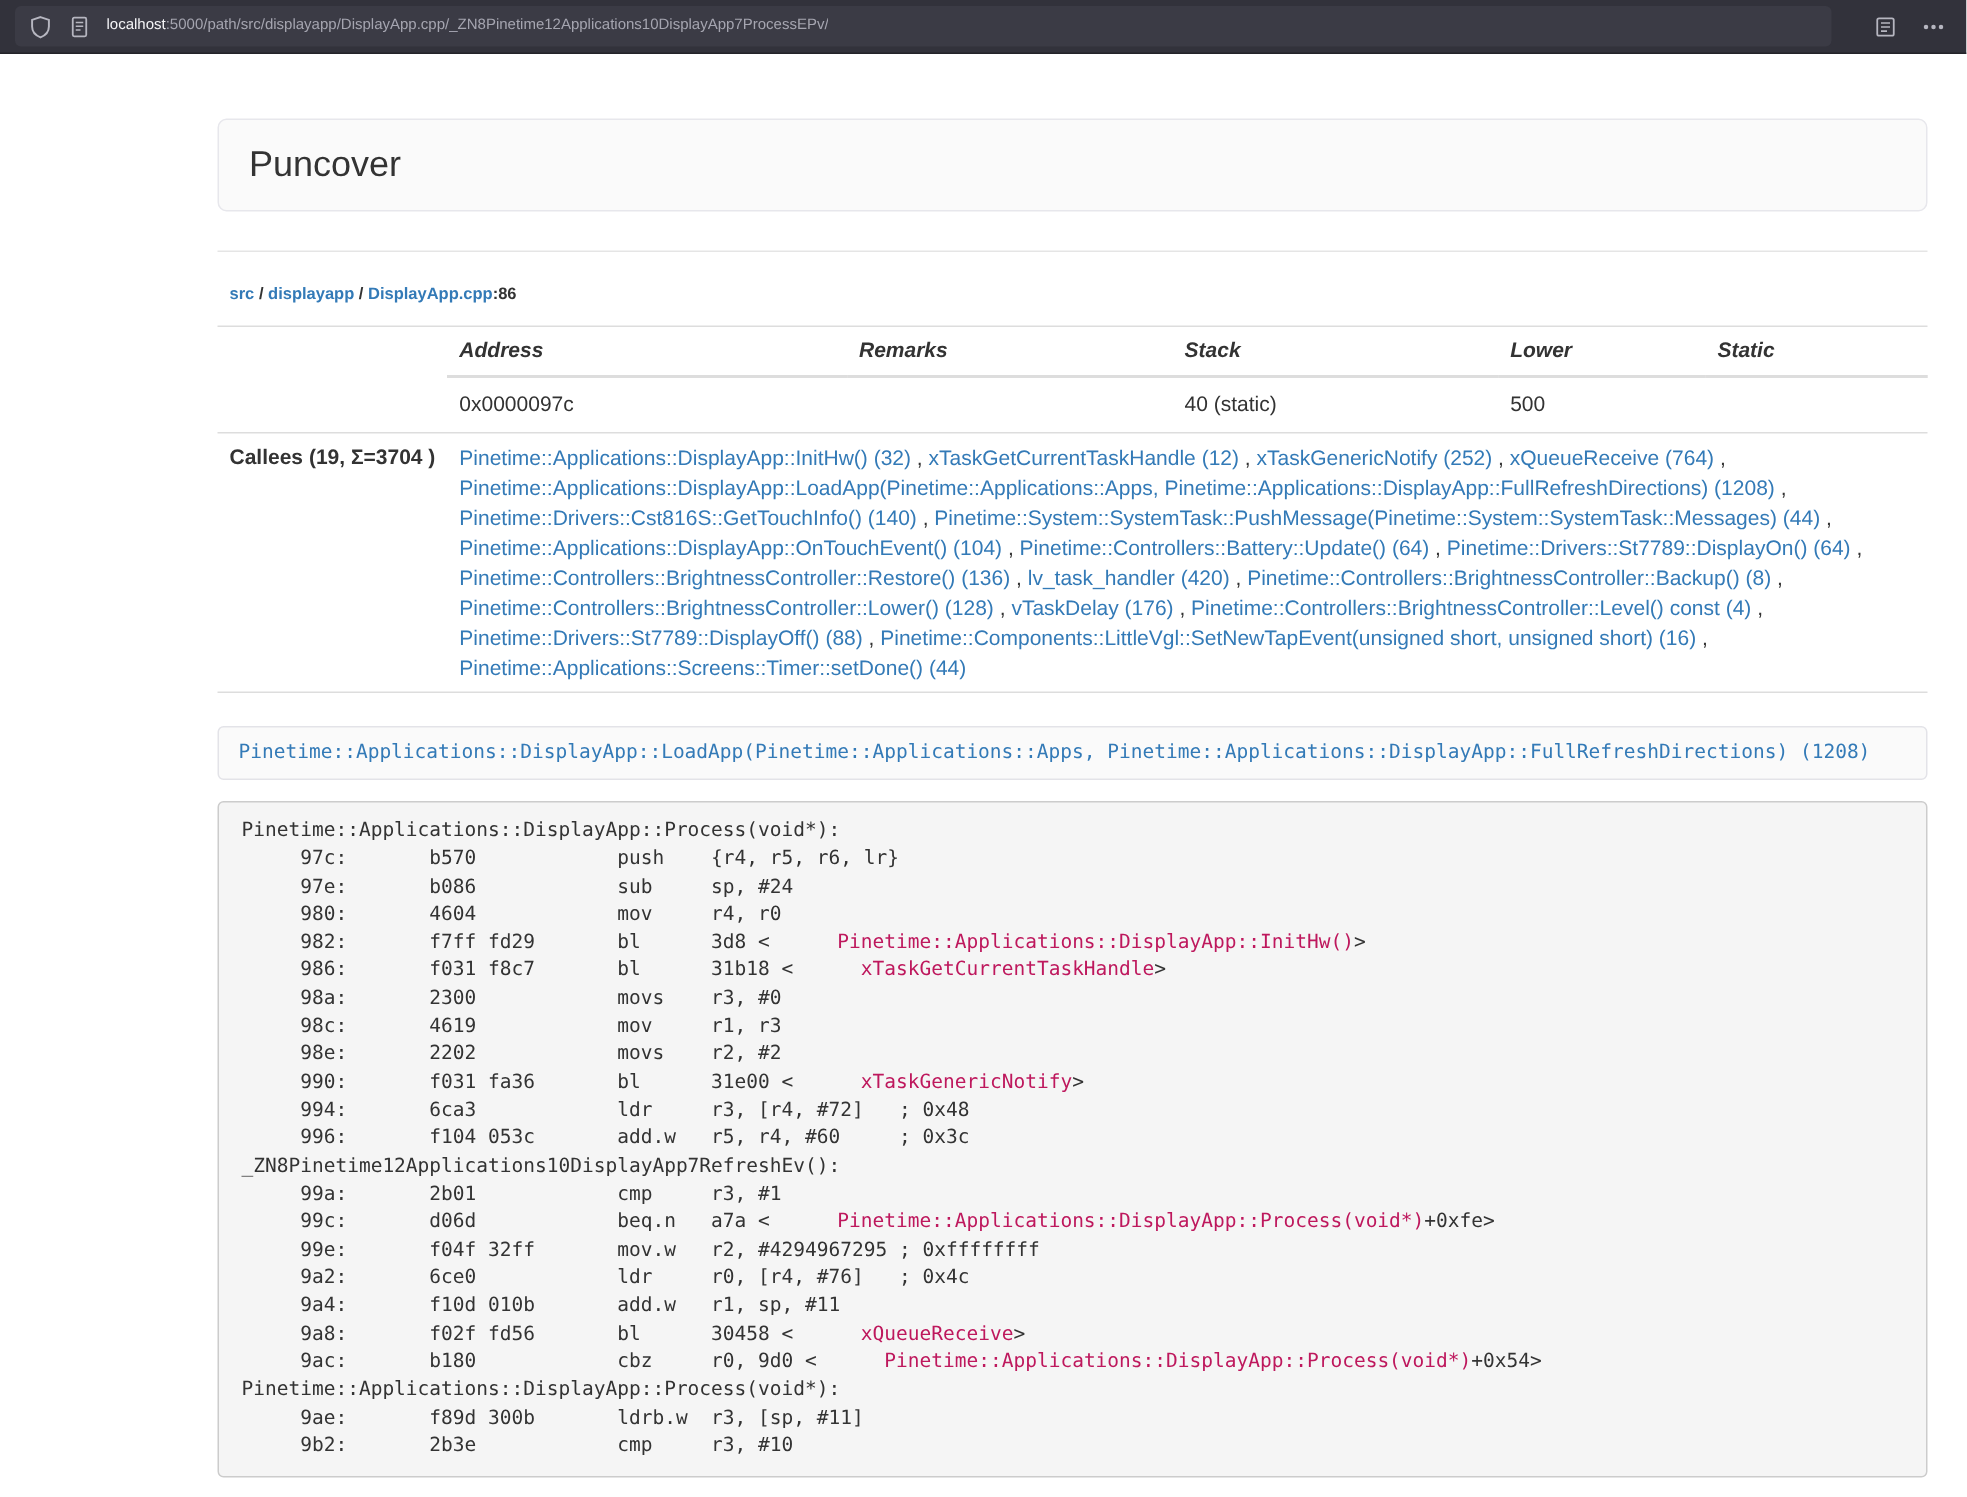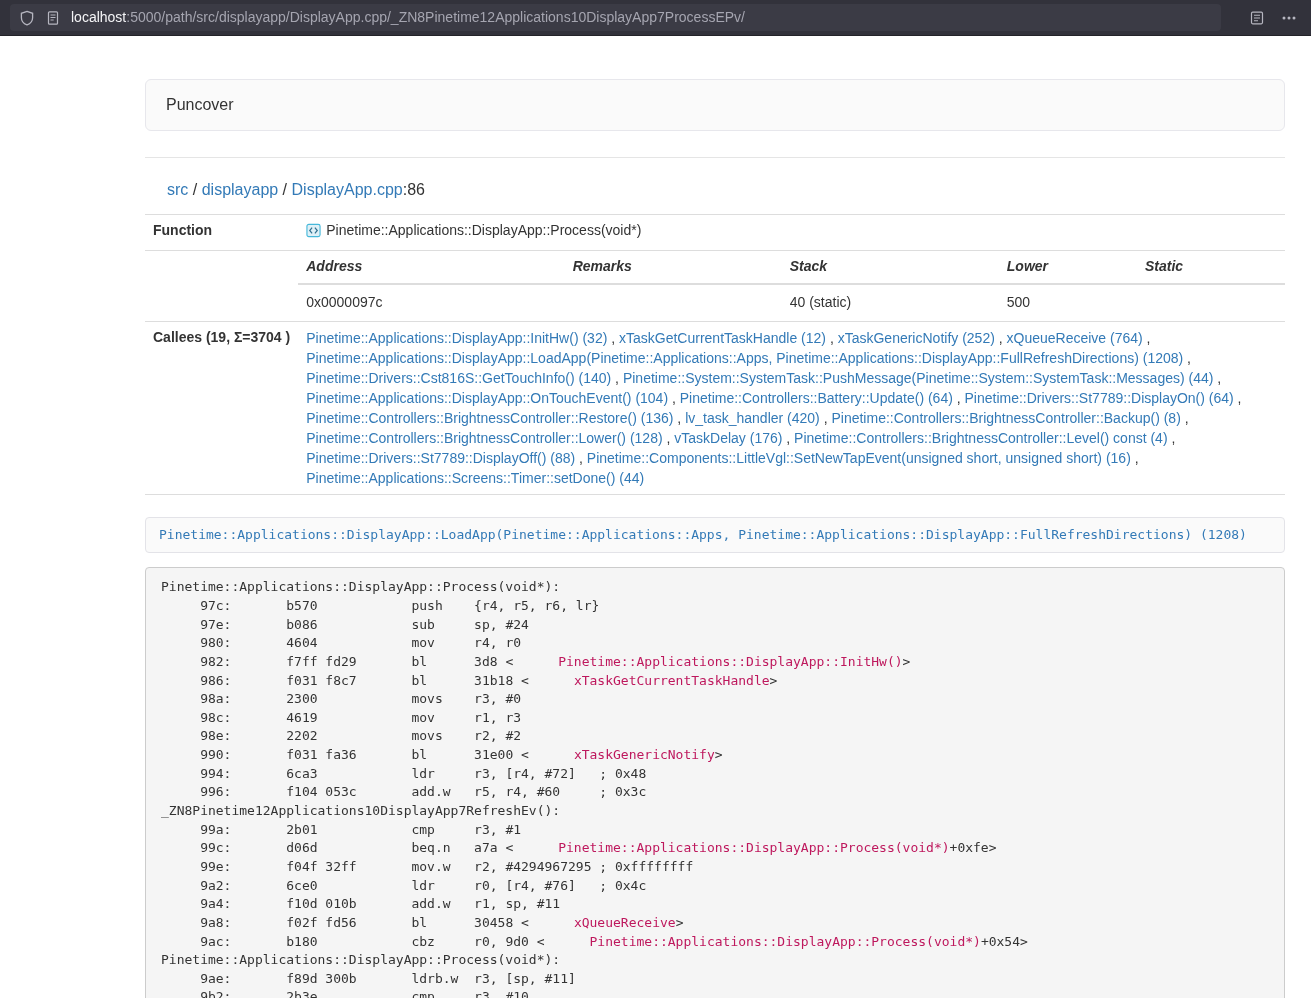--- a/index.html
+++ b/index.html
@@ -5,34 +5,34 @@
   * { box-sizing: border-box; margin: 0; padding: 0; }
   html, body { width: 1311px; height: 998px; overflow: hidden; background: #fff; }
   body { font-family: "Liberation Sans", sans-serif; font-size: 14px; line-height: 1.42857; color: #333; }
   a { color: #337ab7; text-decoration: none; }
 
   
   .chrome { height: 36px; background: #32323b; border-bottom: 1px solid #232329; display: flex; align-items: center; padding: 0 10px; }
   .urlbar { flex: 1; height: 27px; background: #3b3b45; border-radius: 4px; display: flex; align-items: center; padding: 0 9px; margin-right: 12px; }
   .chrome-icon { display: inline-flex; width: 16px; height: 16px; align-items: center; justify-content: center; flex: none; }
   .urlbar .chrome-icon { margin-right: 10px; }
-  .url-text { font-size: 14px; color: #a5a5b0; white-space: nowrap; overflow: hidden; }
+  .url-text { font-size: 10px; color: #a5a5b0; white-space: nowrap; overflow: hidden; }
   .url-host { color: #f5f5f7; }
   .chrome-right { display: flex; align-items: center; margin-right: 4px; }
   .chrome-right .chrome-icon { margin-left: 16px; }
 
   
   .container { width: 1140px; margin-left: 145px; }
 
   .well { margin-top: 43px; background: #fafafa; border: 1px solid #e7e7ec; border-radius: 6px; padding: 15px 20px; }
-  .well h1 { font-size: 16px; font-weight: 400; color: #333; line-height: 1.25; }
+  .well h1 { font-size: 24px; font-weight: 400; color: #333; line-height: 1.25; }
 
   hr.rule { border: none; border-top: 1px solid #e5e5e5; margin: 26px 0 0 0; }
 
-  .breadcrumb { margin: 21px 0 12px 14px; padding-left: 8px; font-weight: 400; font-size: 16px; }
+  .breadcrumb { margin: 21px 0 12px 0; padding-left: 8px; font-weight: 700; font-size: 11px; }
   .breadcrumb .sep, .breadcrumb .line { color: #333; }
 
   table.info { width: 100%; border-collapse: collapse; border-bottom: 1px solid #ddd; }
   table.info > tbody > tr { border-top: 1px solid #ddd; }
   table.info > tbody > tr > th { width: 147px; text-align: left; vertical-align: top; padding: 6px 8px; font-weight: 700; white-space: nowrap; }
   table.info > tbody > tr > td { padding: 6px 8px; vertical-align: top; }
   table.info > tbody > tr > td.no-pad { padding: 0; }
 
   table.nested { width: 100%; border-collapse: collapse; }
   table.nested th { text-align: left; font-weight: 700; padding: 6px 8px; border-bottom: 2px solid #ddd; font-style: italic; }
@@ -91,31 +91,20 @@
     <h1>Puncover</h1>
   </div>
 
   <hr class="rule">
 
   <div class="breadcrumb"><a href="#">src</a><span class="sep"> / </span><a href="#">displayapp</a><span class="sep"> / </span><a href="#">DisplayApp.cpp</a><span class="line">:86</span></div>
 
   <table class="info">
     <tbody>
       <tr>
-        <th>Function</th>
-        <td>
-          <span class="fn-icon">
-            <svg width="15" height="15" viewBox="0 0 16 16">
-                <rect x="1" y="1.5" width="14" height="13" rx="2" fill="#dff0f7" stroke="#46b8da" stroke-width="1.2"></rect>
-                <path d="M6.5 5 L4 8 L6.5 11 M9.5 5 L12 8 L9.5 11" fill="none" stroke="#31708f" stroke-width="1.3"></path>
-              </svg>
-          </span><span>Pinetime::Applications::DisplayApp::Process(void*)</span>
-        </td>
-      </tr>
-      <tr>
         <th></th>
         <td class="no-pad">
           <table class="nested">
             <thead>
               <tr>
                 <th class="col-address">Address</th>
                 <th class="col-remarks">Remarks</th>
                 <th class="col-stack">Stack</th>
                 <th class="col-code">Lower</th>
                 <th class="col-static">Static</th>

